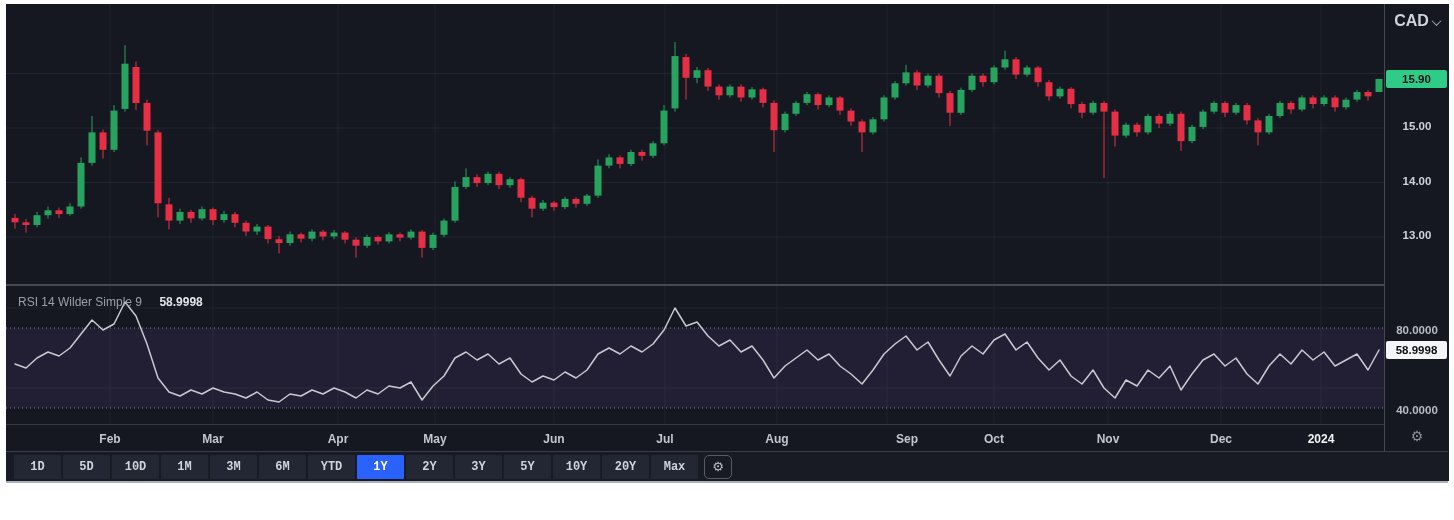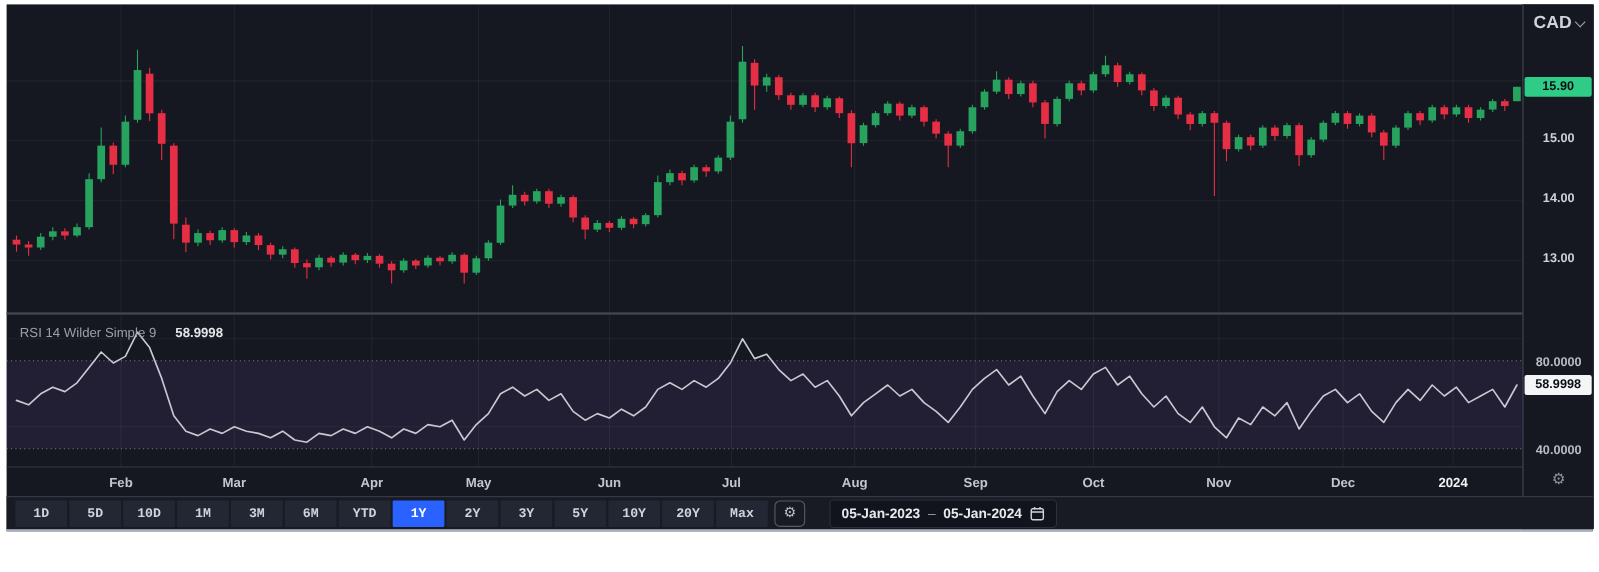--- a/index.html
+++ b/index.html
@@ -351,21 +351,21 @@
     </div>
 
     <div class="time-axis" id="timeAxis">
         <span class="month" style="left: 104px;">Feb</span>
         <span class="month" style="left: 207px;">Mar</span>
         <span class="month" style="left: 332px;">Apr</span>
         <span class="month" style="left: 429px;">May</span>
         <span class="month" style="left: 548px;">Jun</span>
         <span class="month" style="left: 659px;">Jul</span>
         <span class="month" style="left: 771px;">Aug</span>
-        <span class="month" style="left: 881px;">Sep</span>
+        <span class="month" style="left: 901px;">Sep</span>
         <span class="month" style="left: 988px;">Oct</span>
         <span class="month" style="left: 1102px;">Nov</span>
         <span class="month" style="left: 1215px;">Dec</span>
         <span class="month bold" style="left: 1315px;">2024</span>
       </div>
 
     <div class="scale-col">
       <div class="cad">
         <span>CAD</span><span class="chev"></span>
       </div>
@@ -392,28 +392,17 @@
           <div class="btn">YTD</div>
           <div class="btn sel">1Y</div>
           <div class="btn">2Y</div>
           <div class="btn">3Y</div>
           <div class="btn">5Y</div>
           <div class="btn">10Y</div>
           <div class="btn">20Y</div>
           <div class="btn">Max</div>
         </div>
       <div class="gear-btn"><span>⚙</span></div>
-      <div class="date-box">
-        <span class="d">05-Jan-2023</span>
-        <span class="dash">–</span>
-        <span class="d">05-Jan-2024</span>
-        <svg width="14" height="14" viewBox="0 0 14 14">
-          <rect x="1.5" y="2.5" width="11" height="10" rx="1.5" fill="none" stroke="#cfd3dc" stroke-width="1.3"></rect>
-          <line x1="1.5" y1="5.5" x2="12.5" y2="5.5" stroke="#cfd3dc" stroke-width="1.3"></line>
-          <line x1="4.5" y1="1" x2="4.5" y2="3" stroke="#cfd3dc" stroke-width="1.3"></line>
-          <line x1="9.5" y1="1" x2="9.5" y2="3" stroke="#cfd3dc" stroke-width="1.3"></line>
-        </svg>
-      </div>
     </div>
 
   </div>
 
 </div>
 
 </body></html>

